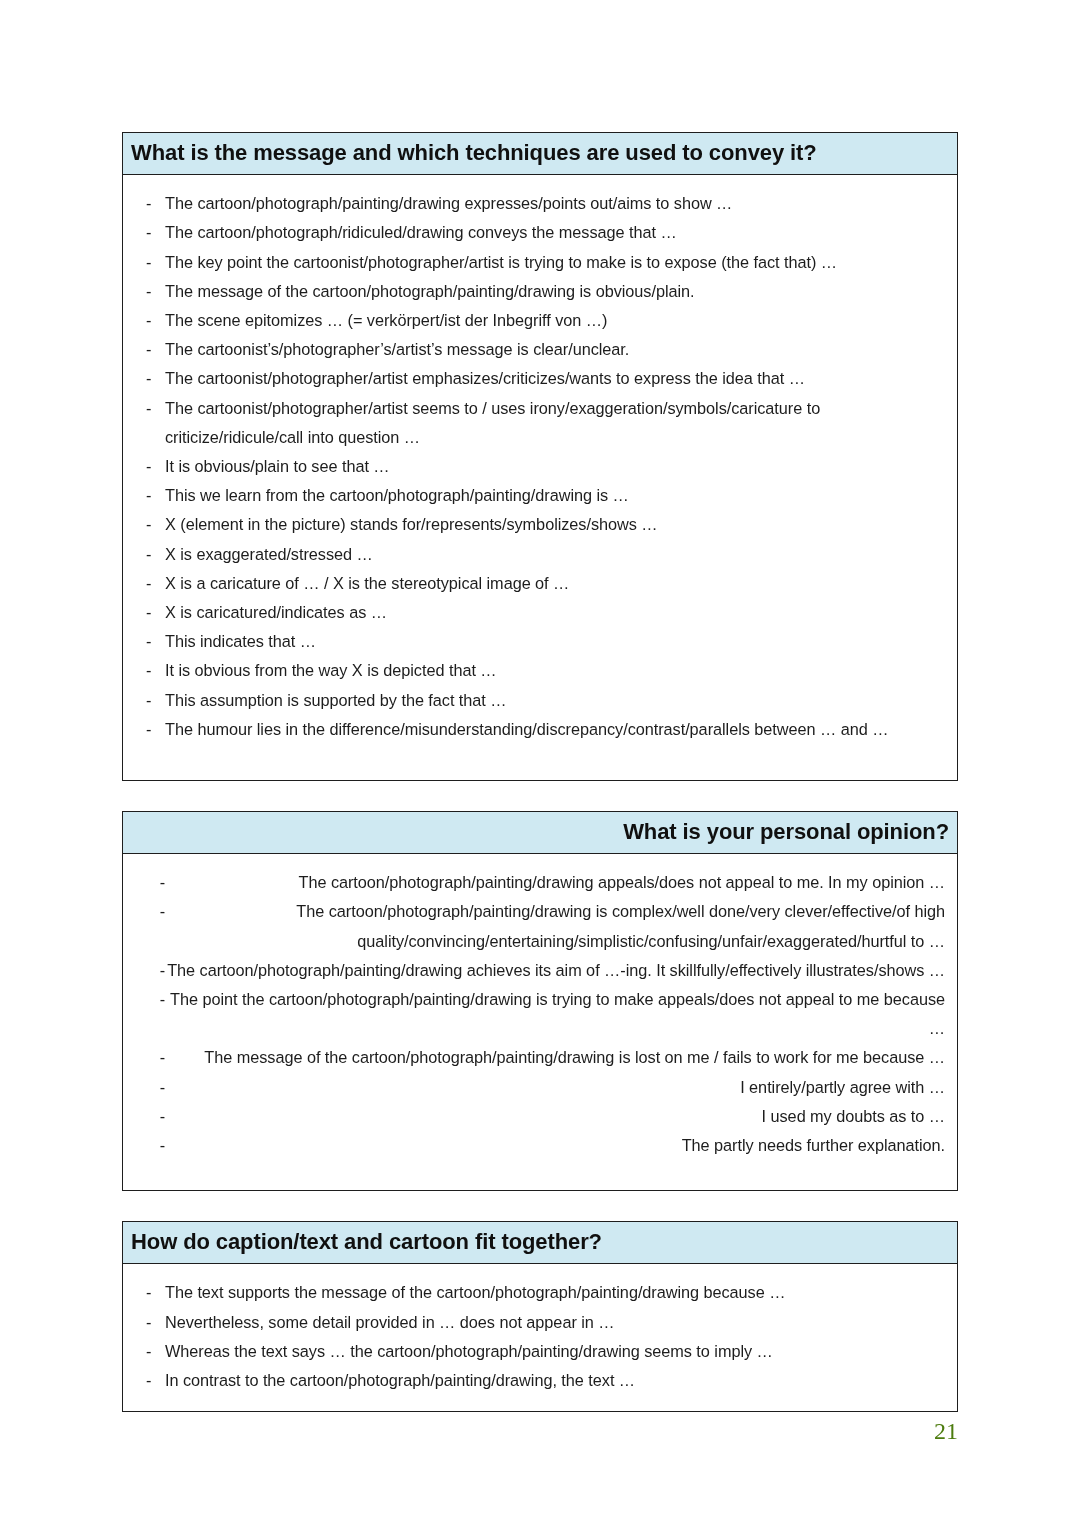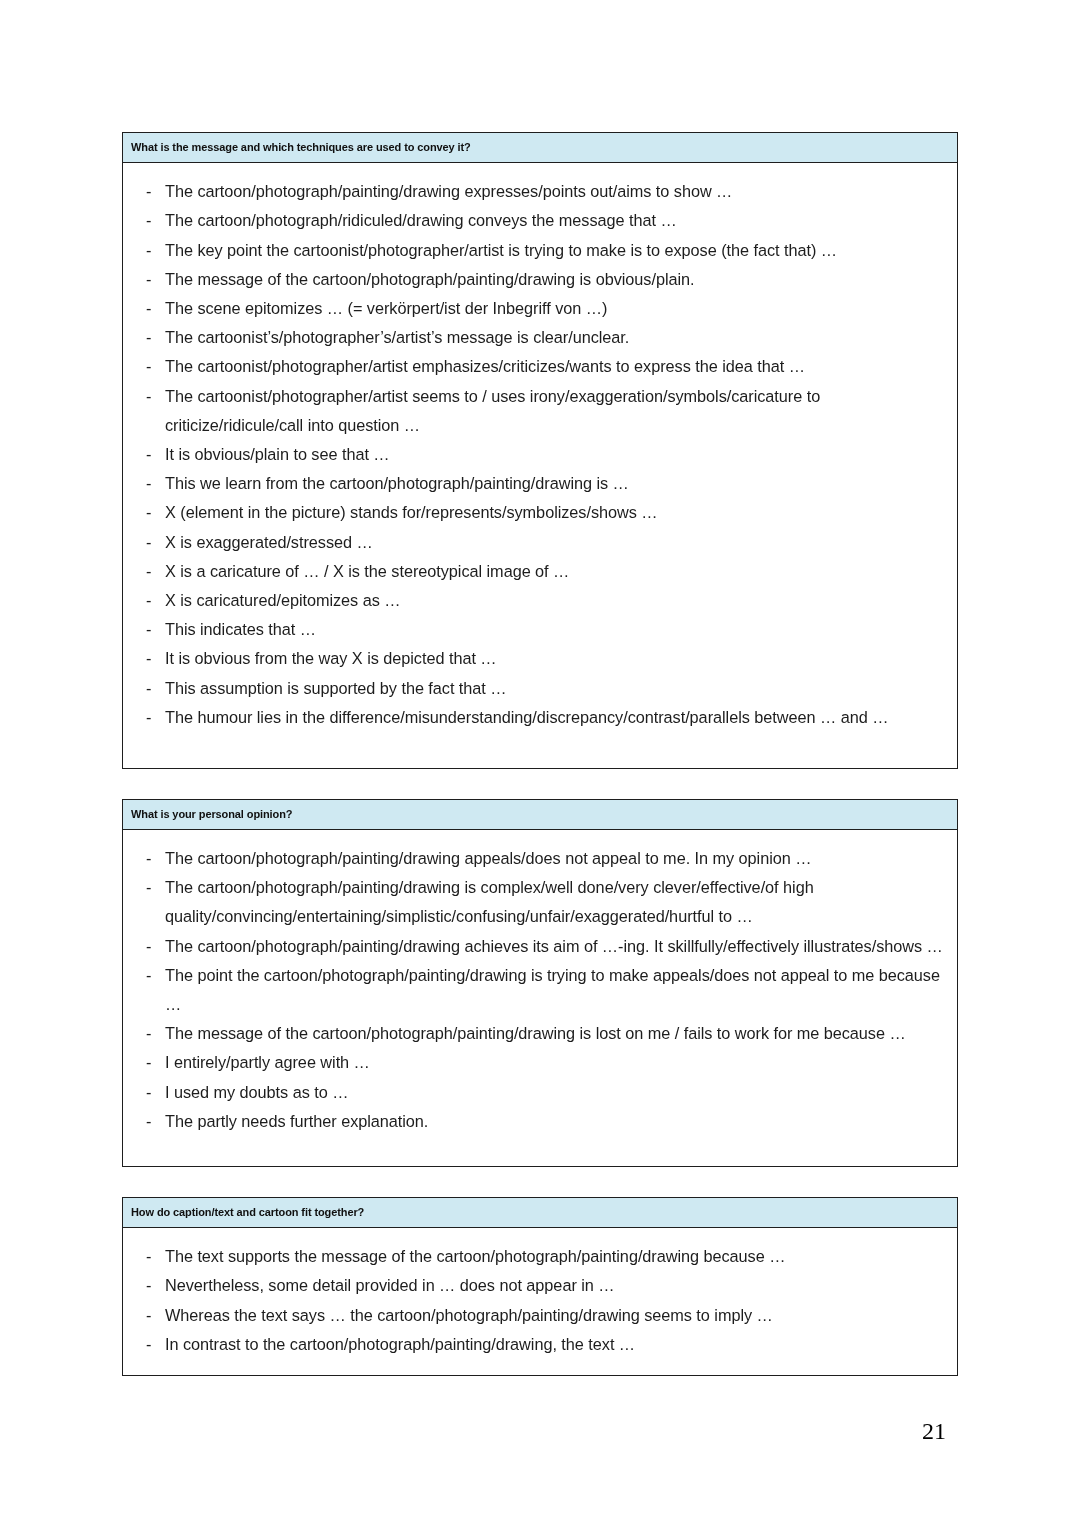--- a/index.html
+++ b/index.html
@@ -38,21 +38,21 @@
     width: 836px;
     margin-bottom: 30px;
   }
   .qbox:last-of-type { margin-bottom: 16px; }
 
   .qbox-header {
     background: #cfe9f2;
     border-bottom: 1.6px solid #1e1e1e;
     box-sizing: border-box;
     padding: 8px 8px 9px 8px;
-    font-size: 11px;
+    font-size: 22px;
     font-weight: bold;
     line-height: 1.1;
     letter-spacing: -0.1px;
     color: #101010;
   }
 
   .qbox-body {
     padding: 14px 10px 18px 10px;
     box-sizing: border-box;
   }
@@ -85,27 +85,27 @@
   }
 
   
   .qbox.box-1 .qbox-body { padding-bottom: 36px; }
   .qbox.box-2 .qbox-body { padding-bottom: 30px; }
   .qbox.box-3 .qbox-body { padding-bottom: 16px; }
 
   
   .page-number {
     position: absolute;
-    right: 12px;
+    right: 0;
     top: 1418px;
     width: 836px;
     text-align: right;
     font-family: "Liberation Serif", serif;
     font-size: 24px;
-    color: #000000;
+    color: #4d7c0f;
   }
   .pn-wrap {
     position: absolute;
     left: 122px;
     top: 0;
     width: 836px;
   }
 </style>
 </head>
 <body>
@@ -164,21 +164,21 @@
           <li>
               <span class="dash">-</span>
               <span class="stmt-text">X is exaggerated/stressed …</span>
             </li>
           <li>
               <span class="dash">-</span>
               <span class="stmt-text">X is a caricature of …  / X is the stereotypical image of …</span>
             </li>
           <li>
               <span class="dash">-</span>
-              <span class="stmt-text">X is caricatured/epitomizes as …</span>
+              <span class="stmt-text">X is caricatured/indicates as …</span>
             </li>
           <li>
               <span class="dash">-</span>
               <span class="stmt-text">This indicates that …</span>
             </li>
           <li>
               <span class="dash">-</span>
               <span class="stmt-text">It is obvious from the way X is depicted that …</span>
             </li>
           <li>
@@ -186,21 +186,21 @@
               <span class="stmt-text">This assumption is supported by the fact that …</span>
             </li>
           <li>
               <span class="dash">-</span>
               <span class="stmt-text">The humour lies in the difference/misunderstanding/discrepancy/contrast/parallels between … and …</span>
             </li>
         </ul>
       </div>
     </div>
 
-    <div class="qbox box-2" style="border-color: rgb(30, 30, 30);">
+    <div class="qbox box-2" style="border-color: rgb(30, 30, 30); text-align: right;">
       <div class="qbox-header" style="background: rgb(207, 233, 242); border-bottom-color: rgb(30, 30, 30);">What is your personal opinion?</div>
       <div class="qbox-body">
         <ul class="stmt-list">
           <li>
               <span class="dash">-</span>
               <span class="stmt-text">The cartoon/photograph/painting/drawing appeals/does not appeal to me. In my opinion …</span>
             </li>
           <li>
               <span class="dash">-</span>
               <span class="stmt-text">The cartoon/photograph/painting/drawing is complex/well done/very clever/effective/of high quality/convincing/entertaining/simplistic/confusing/unfair/exaggerated/hurtful to …</span>

